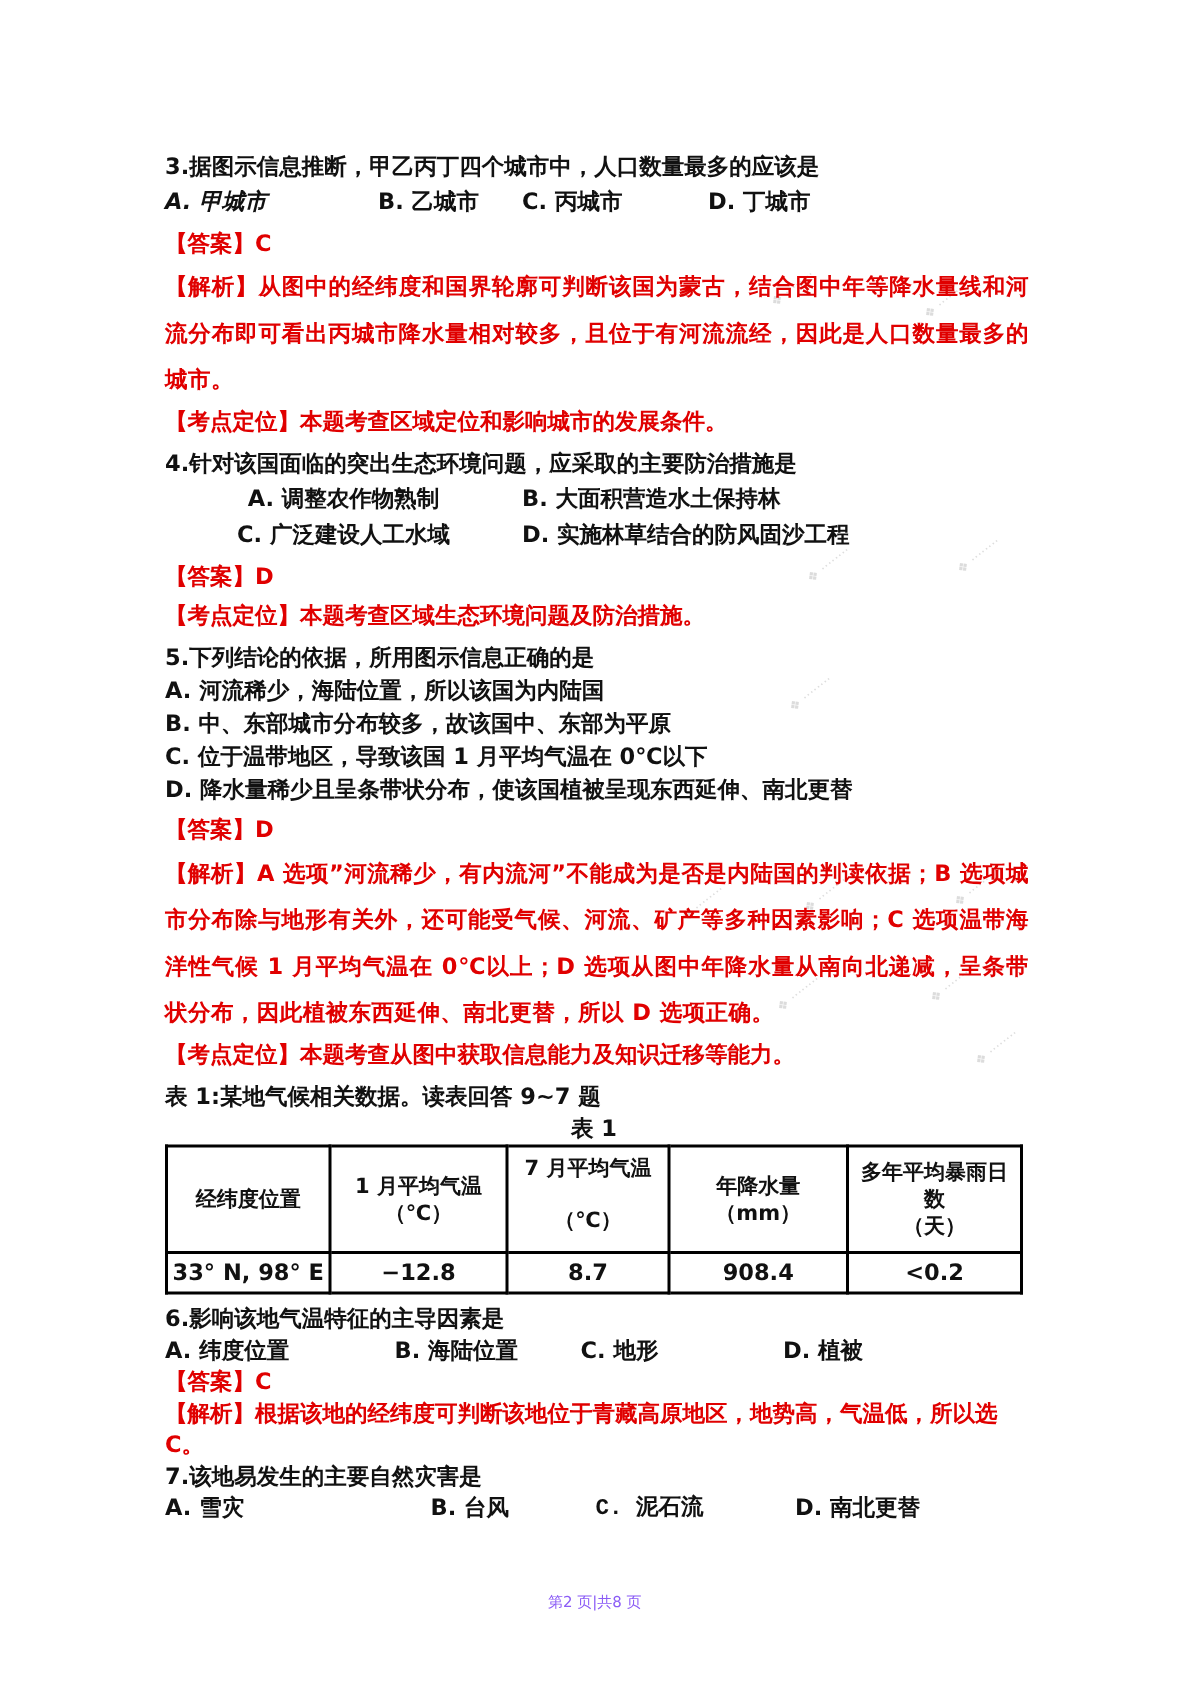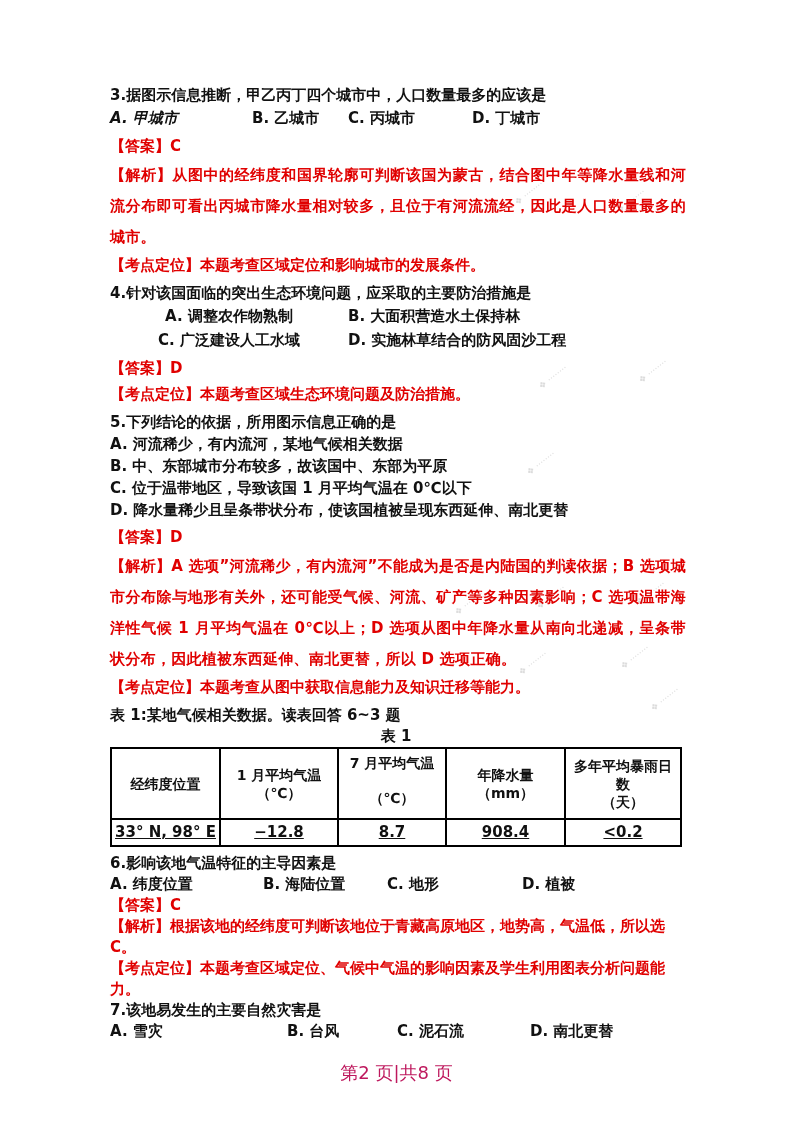--- a/index.html
+++ b/index.html
@@ -2,54 +2,54 @@
 <html><head>
 <meta charset="utf-8">
 <style>
   :root { --red:#e00000; --ink:#111111; }
   html,body { margin:0; padding:0; }
   body {
     width:793px; height:1122px; background:#ffffff; position:relative;
     font-family:"DejaVu Sans", sans-serif; overflow:hidden;
   }
   .content {
-    position:absolute; left:110px; top:84px; width:576px;
+    position:absolute; left:110px; top:100px; width:576px;
     font-size:15px; font-weight:bold; color:var(--ink);
   }
   .stem { line-height:22px; }
   .optrow { display:flex; line-height:24px; }
   .optrow.q3 span:nth-child(1){ width:142px;font-style:italic; }
   .optrow.q3 span:nth-child(2){ width:96px;  }
   .optrow.q3 span:nth-child(3){ width:124px; }
   .optrow.q4 span:nth-child(1){ width:238px;text-align:center; }
   .optline { line-height:22px; }
   .ans { color:var(--red); line-height:24px; margin:4px 0 2px 0; }
   .analysis { color:var(--red); line-height:31px; text-align:justify; letter-spacing:0.3px; }
   .kaodian { color:var(--red); line-height:25px; margin-bottom:4px; }
   .tbl-intro { line-height:22px; margin-top:2px; }
   .tbl-caption { text-align:center; line-height:20px; width:572px; }
   table { border-collapse:collapse; table-layout:fixed; width:572px; margin:1px 0 6px 0; }
   th, td { border:2px solid #000; padding:0; }
   th { font-size:14px; font-weight:bold; text-align:center; vertical-align:middle; height:64px; }
   th .l { line-height:18px; }
   th.th-top { vertical-align:top; padding-top:5px; }
   th.th-top .gap { margin-top:17px; }
-  td { text-align:center; font-size:15px; font-weight:bold; height:25px; line-height:25px;text-decoration:underline; }
+  td { text-align:center; font-size:15px; font-weight:bold; height:25px; line-height:25px; }
   .tight .stem, .tight .optrow, .tight .ans, .tight .analysis, .tight .kaodian {
     line-height:21px; margin:0; text-align:left; letter-spacing:0;
   }
   .tight .optrow.q6 span:nth-child(1){ width:153px; }
   .tight .optrow.q6 span:nth-child(2){ width:124px; }
   .tight .optrow.q6 span:nth-child(3){ width:135px; }
   .tight .optrow.q7 span:nth-child(1){ width:177px; }
   .tight .optrow.q7 span:nth-child(2){ width:110px; }
-  .tight .optrow.q7 span:nth-child(3){ width:133px; }
+  .tight .optrow.q7 span:nth-child(3){ width:133px;font-family:Liberation Mono, monospace; }
   .footer {
     position:absolute; top:1061px; left:0; width:100%;
-    text-align:center; font-size:18px; color:#be185d; font-weight:normal;
+    text-align:center; font-size:10px; color:#8b5cf6; font-weight:normal;
   }
   .wm {
     position:absolute; color:#d4d4d4; font-size:9px; font-weight:normal;
     transform:rotate(-38deg); white-space:nowrap; opacity:0.8; pointer-events:none;
   }
 </style>
 </head>
 <body>
 
 <div class="page">
@@ -90,31 +90,31 @@
       <div class="optrow q4">
         <span>C. 广泛建设人工水域</span>
         <span>D. 实施林草结合的防风固沙工程</span>
       </div>
       <div class="ans"><span>【答案】</span><span>D</span></div>
       <div class="kaodian"><span>【考点定位】</span><span>本题考查区域生态环境问题及防治措施。</span></div>
     </section>
 
     <section>
       <div class="stem">5.下列结论的依据，所用图示信息正确的是</div>
-      <div class="optline">A. 河流稀少，有内流河，某地气候相关数据</div>
+      <div class="optline">A. 河流稀少，海陆位置，所以该国为内陆国</div>
       <div class="optline">B. 中、东部城市分布较多，故该国中、东部为平原</div>
       <div class="optline">C. 位于温带地区，导致该国 1 月平均气温在 0℃以下</div>
       <div class="optline">D. 降水量稀少且呈条带状分布，使该国植被呈现东西延伸、南北更替</div>
       <div class="ans"><span>【答案】</span><span>D</span></div>
       <div class="analysis"><span>【解析】</span><span>A 选项”河流稀少，有内流河”不能成为是否是内陆国的判读依据；B 选项城市分布除与地形有关外，还可能受气候、河流、矿产等多种因素影响；C 选项温带海洋性气候 1 月平均气温在 0℃以上；D 选项从图中年降水量从南向北递减，呈条带状分布，因此植被东西延伸、南北更替，所以 D 选项正确。</span></div>
       <div class="kaodian"><span>【考点定位】</span><span>本题考查从图中获取信息能力及知识迁移等能力。</span></div>
     </section>
 
     <section>
-      <div class="tbl-intro">表 1:某地气候相关数据。读表回答 6~3 题</div>
+      <div class="tbl-intro">表 1:某地气候相关数据。读表回答 9~7 题</div>
       <div class="tbl-caption">表 1</div>
       <table>
         <colgroup>
           <col style="width:109px">
             <col style="width:118px">
             <col style="width:108px">
             <col style="width:119px">
             <col style="width:116px">
         </colgroup>
         <tbody>
@@ -154,21 +154,20 @@
     <section class="tight">
       <div class="stem">6.影响该地气温特征的主导因素是</div>
       <div class="optrow q6">
         <span>A. 纬度位置</span>
         <span>B. 海陆位置</span>
         <span>C. 地形</span>
         <span>D. 植被</span>
       </div>
       <div class="ans"><span>【答案】</span><span>C</span></div>
       <div class="analysis"><span>【解析】</span><span>根据该地的经纬度可判断该地位于青藏高原地区，地势高，气温低，所以选 C。</span></div>
-      <div class="kaodian"><span>【考点定位】</span><span>本题考查区域定位、气候中气温的影响因素及学生利用图表分析问题能力。</span></div>
     </section>
 
     <section class="tight">
       <div class="stem">7.该地易发生的主要自然灾害是</div>
       <div class="optrow q7">
         <span>A. 雪灾</span>
         <span>B. 台风</span>
         <span>C. 泥石流</span>
         <span>D. 南北更替</span>
       </div>

